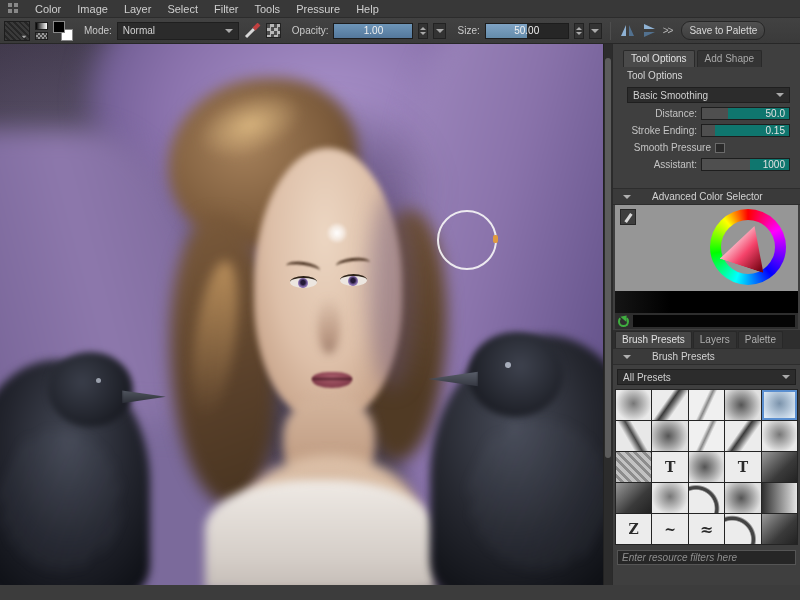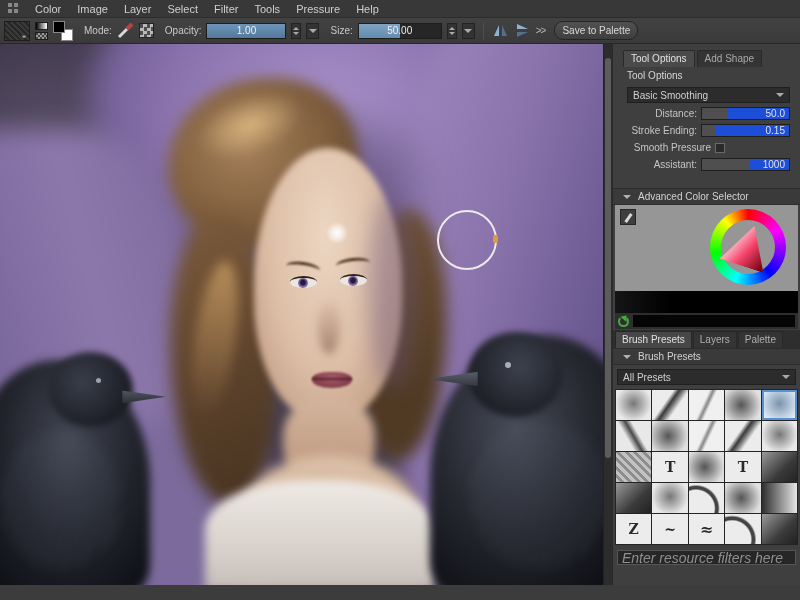--- a/index.html
+++ b/index.html
@@ -151,26 +151,26 @@
     color:#c9c9c9; font-size:10px; display:flex; flex-direction:column; }
   .rp-tabs { display:flex; gap:2px; margin:6px 6px 0 10px; }
   .rp-tab { padding:2px 7px 3px; background:#343434; border:1px solid #292929; border-bottom:none;
     color:#a9a9a9; border-radius:2px 2px 0 0; }
   .rp-tab.active { background:#4a4a4a; color:#e2e2e2; }
   .docker-title { padding:3px 0 2px 14px; color:#d6d6d6; }
   .rp-combo { height:16px; margin:4px 10px 0 14px; background:#2c2c2c; border:1px solid #1f1f1f;
     display:flex; align-items:center; justify-content:space-between; padding:0 5px; color:#d0d0d0; }
   .opt-row { display:flex; align-items:center; margin:4px 10px 0 6px; height:13px; gap:4px; }
   .opt-label { width:78px; text-align:right; color:#c4c4c4; }
-  .opt-slider { position:relative; flex:1; height:13px; background:#1d4ed8; border:1px solid #1e1e1e;
+  .opt-slider { position:relative; flex:1; height:13px; background:#0f766e; border:1px solid #1e1e1e;
     overflow:hidden; }
   .opt-slider .ofill { position:absolute; left:0; top:0; bottom:0; background:#4f4f4f; }
   .opt-slider .oval { position:absolute; right:4px; top:0; line-height:12px; color:#e2e2e2; }
   .checkbox { width:10px; height:10px; background:#2a2a2a; border:1px solid #6a6a6a; }
-  .docker-header { display:flex; align-items:center; gap:7px; background:#3a3a3a;
+  .docker-header { display:flex; align-items:center; gap:21px; background:#3a3a3a;
     border-top:1px solid #2d2d2d; border-bottom:1px solid #2d2d2d; padding:2px 0 2px 10px; margin-top:17px;
     color:#d2d2d2; }
   .docker-header.tight { margin-top:0; }
   .collapse-icon { width:0; height:0; border-left:4px solid transparent; border-right:4px solid transparent;
     border-top:4px solid #b0b0b0; }
   .color-area { position:relative; height:86px; margin:0 2px; background:#969696; }
   .sel-settings-btn { position:absolute; left:5px; top:4px; width:16px; height:16px; background:#3e3e3e;
     border:1px solid #262626; }
   .sel-settings-btn::after { content:""; position:absolute; left:6px; top:3px; width:3px; height:10px;
     background:#d8d8d8; transform:rotate(35deg); }
@@ -203,21 +203,21 @@
   .th-pencil { background:linear-gradient(115deg, #f0f0f0 42%, #888 50%, #f0f0f0 58%); }
   .th-texture { background:repeating-linear-gradient(45deg, #c2c2c2 0 3px, #8d8d8d 3px 6px); }
   .th-dark { background:linear-gradient(135deg, #9a9a9a, #3a3a3a 60%, #222); }
   .th-gradient { background:linear-gradient(90deg, #2e2e2e, #e6e6e6); }
   .th-curve { background:radial-gradient(circle at 20% 85%, transparent 48%, #444 52%, #444 58%, transparent 63%), #ececec; }
   .th-letter, .th-wave, .th-scribble { background:#ececec; color:#2a2a2a; display:flex; align-items:center;
     justify-content:center; font:bold 14px "DejaVu Serif", serif; }
   .th-scribble { font-size:16px; }
   .thumb.sel { box-shadow:inset 0 0 0 2px #5a8fd0; background:radial-gradient(circle at 50% 45%, #7b93ab 0%, #b9cbdd 50%, #dfeaf4 80%); }
   .filter-input { margin:5px 4px 0 4px; height:15px; background:#262626; border:1px solid #555;
-    color:#9a9a9a; font-style:italic; font-size:14px; padding:0 4px;
+    color:#9a9a9a; font-style:italic; font-size:10px; padding:0 4px;
     font-family:"Liberation Sans", sans-serif; }
   .filter-input::placeholder { color:#8f8f8f; font-style:italic; }
 
   
   .statusbar { height:15px; background:#3a3a3a; border-top:1px solid #292929; display:flex;
     align-items:center; color:#c4c4c4; font-size:10px; padding:0 8px; }
   .sb-color { margin-left:130px; }
   .sb-dims { margin-left:auto; }
   .sb-zoom { margin-left:42px; }
   .zoom-slider { position:relative; width:62px; height:10px; margin-left:12px; }
@@ -248,20 +248,24 @@
     </div>
     <div class="swatch-stack">
       <div class="swatch-grad"></div>
       <div class="swatch-pat"></div>
     </div>
     <div class="fgbg">
       <div class="fg"></div>
       <div class="bgc"></div>
     </div>
     <span class="tb-label">Mode:</span>
+    <div class="combo mode-combo">
+      <span>Normal</span>
+      <span class="caret"></span>
+    </div>
     <svg width="17" height="16">
       <path d="M2 14 L10 6" stroke="#d8d8d8" stroke-width="3"></path>
       <path d="M10 6 L15 1" stroke="#c04040" stroke-width="4"></path>
     </svg>
     <div class="checker-icon"></div>
     <span class="tb-label">Opacity:</span>
     <div class="slider-field opacity-field">
       <div class="fill"></div>
       <span class="val">1.00</span>
     </div>

